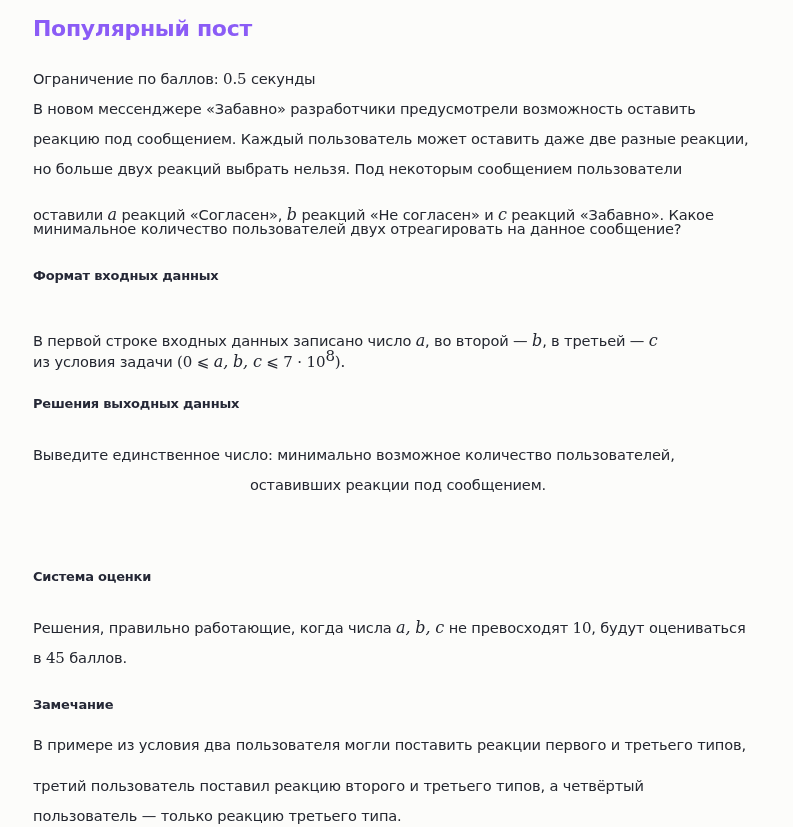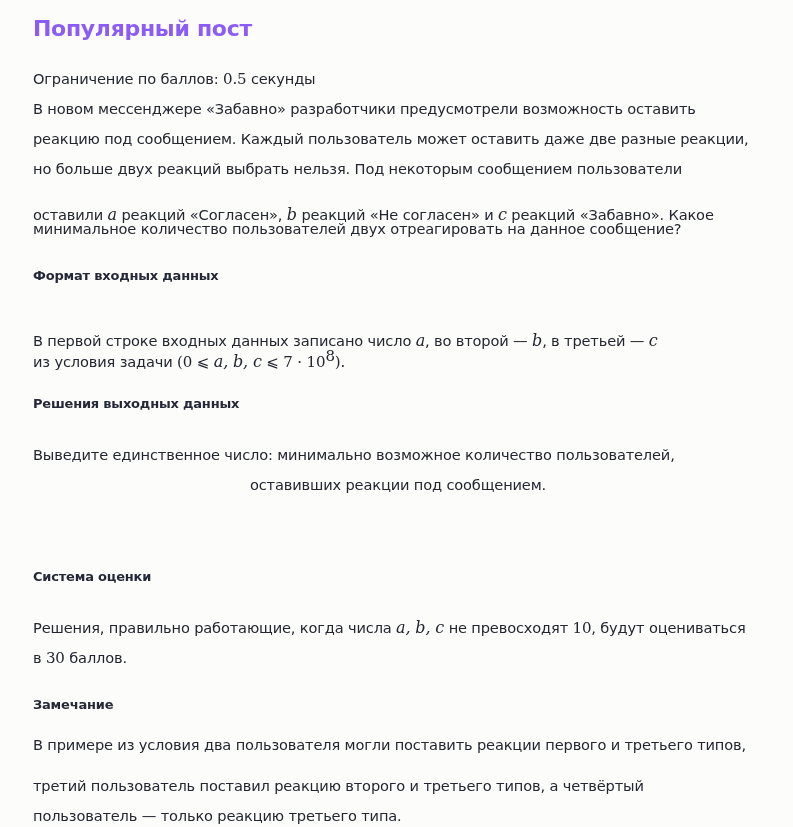--- a/index.html
+++ b/index.html
@@ -113,21 +113,21 @@
   <h2 style="top:569px;">Система оценки</h2>
   <div>
     <p class="p" style="top:613px;">
       <span>Решения, правильно работающие, когда числа</span>
       <span class="m">a, b, c</span>
       <span>не превосходят</span>
       <span class="n">10</span><span>, будут оцениваться</span>
     </p>
     <p class="p" style="top:643px;">
       <span>в</span>
-      <span class="n">30</span>
+      <span class="n">45</span>
       <span>баллов.</span>
     </p>
   </div>
 
   <h2 style="top:697px;">Замечание</h2>
   <div>
     <p class="p" style="top:730px;">В примере из условия два пользователя могли поставить реакции первого и третьего типов,</p>
     <p class="p" style="top:771px;">третий пользователь поставил реакцию второго и третьего типов, а четвёртый</p>
     <p class="p" style="top:801px;">пользователь — только реакцию третьего типа.</p>
   </div>

